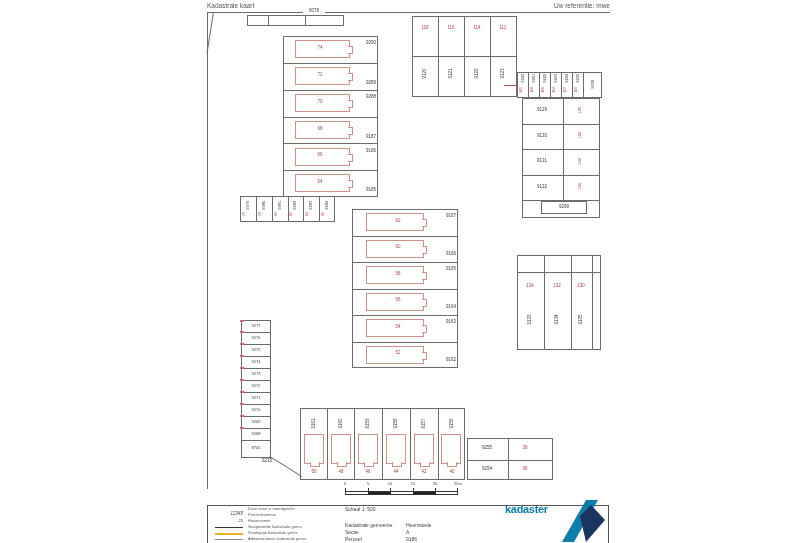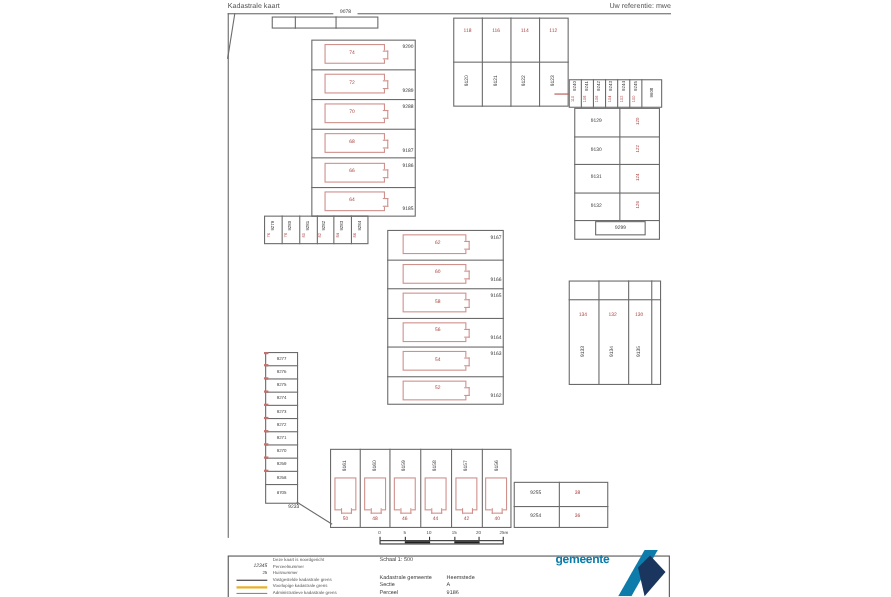--- a/index.html
+++ b/index.html
@@ -277,17 +277,17 @@
 <div class="t" style="left:248px;top:536.5px;color:#555">Administratieve kadastrale grens</div>
 
 <div class="t t5" style="left:345px;top:507px;color:#444">Schaal 1: 500</div>
 <div class="t t5" style="left:345px;top:523px;color:#444">Kadastrale gemeente</div>
 <div class="t t5" style="left:406px;top:523px;color:#444">Heemstede</div>
 <div class="t t5" style="left:345px;top:530px;color:#444">Sectie</div>
 <div class="t t5" style="left:406px;top:530px;color:#444">A</div>
 <div class="t t5" style="left:345px;top:537px;color:#444">Perceel</div>
 <div class="t t5" style="left:406px;top:537px;color:#444">9186</div>
 
-<div class="logo-word" style="left:505px;top:503px">gemeente</div>
+<div class="logo-word" style="left:505px;top:503px">kadaster</div>
 <svg style="position:absolute;left:558px;top:500px" width="50" height="42" viewBox="0 0 50 42">
   <polygon points="28,0 40,0 16,42 4,42" fill="#0e7cab"></polygon>
   <polygon points="22,16 33,5 47,20 28,42" fill="#1a355e"></polygon>
 </svg>
 
 </body></html>

